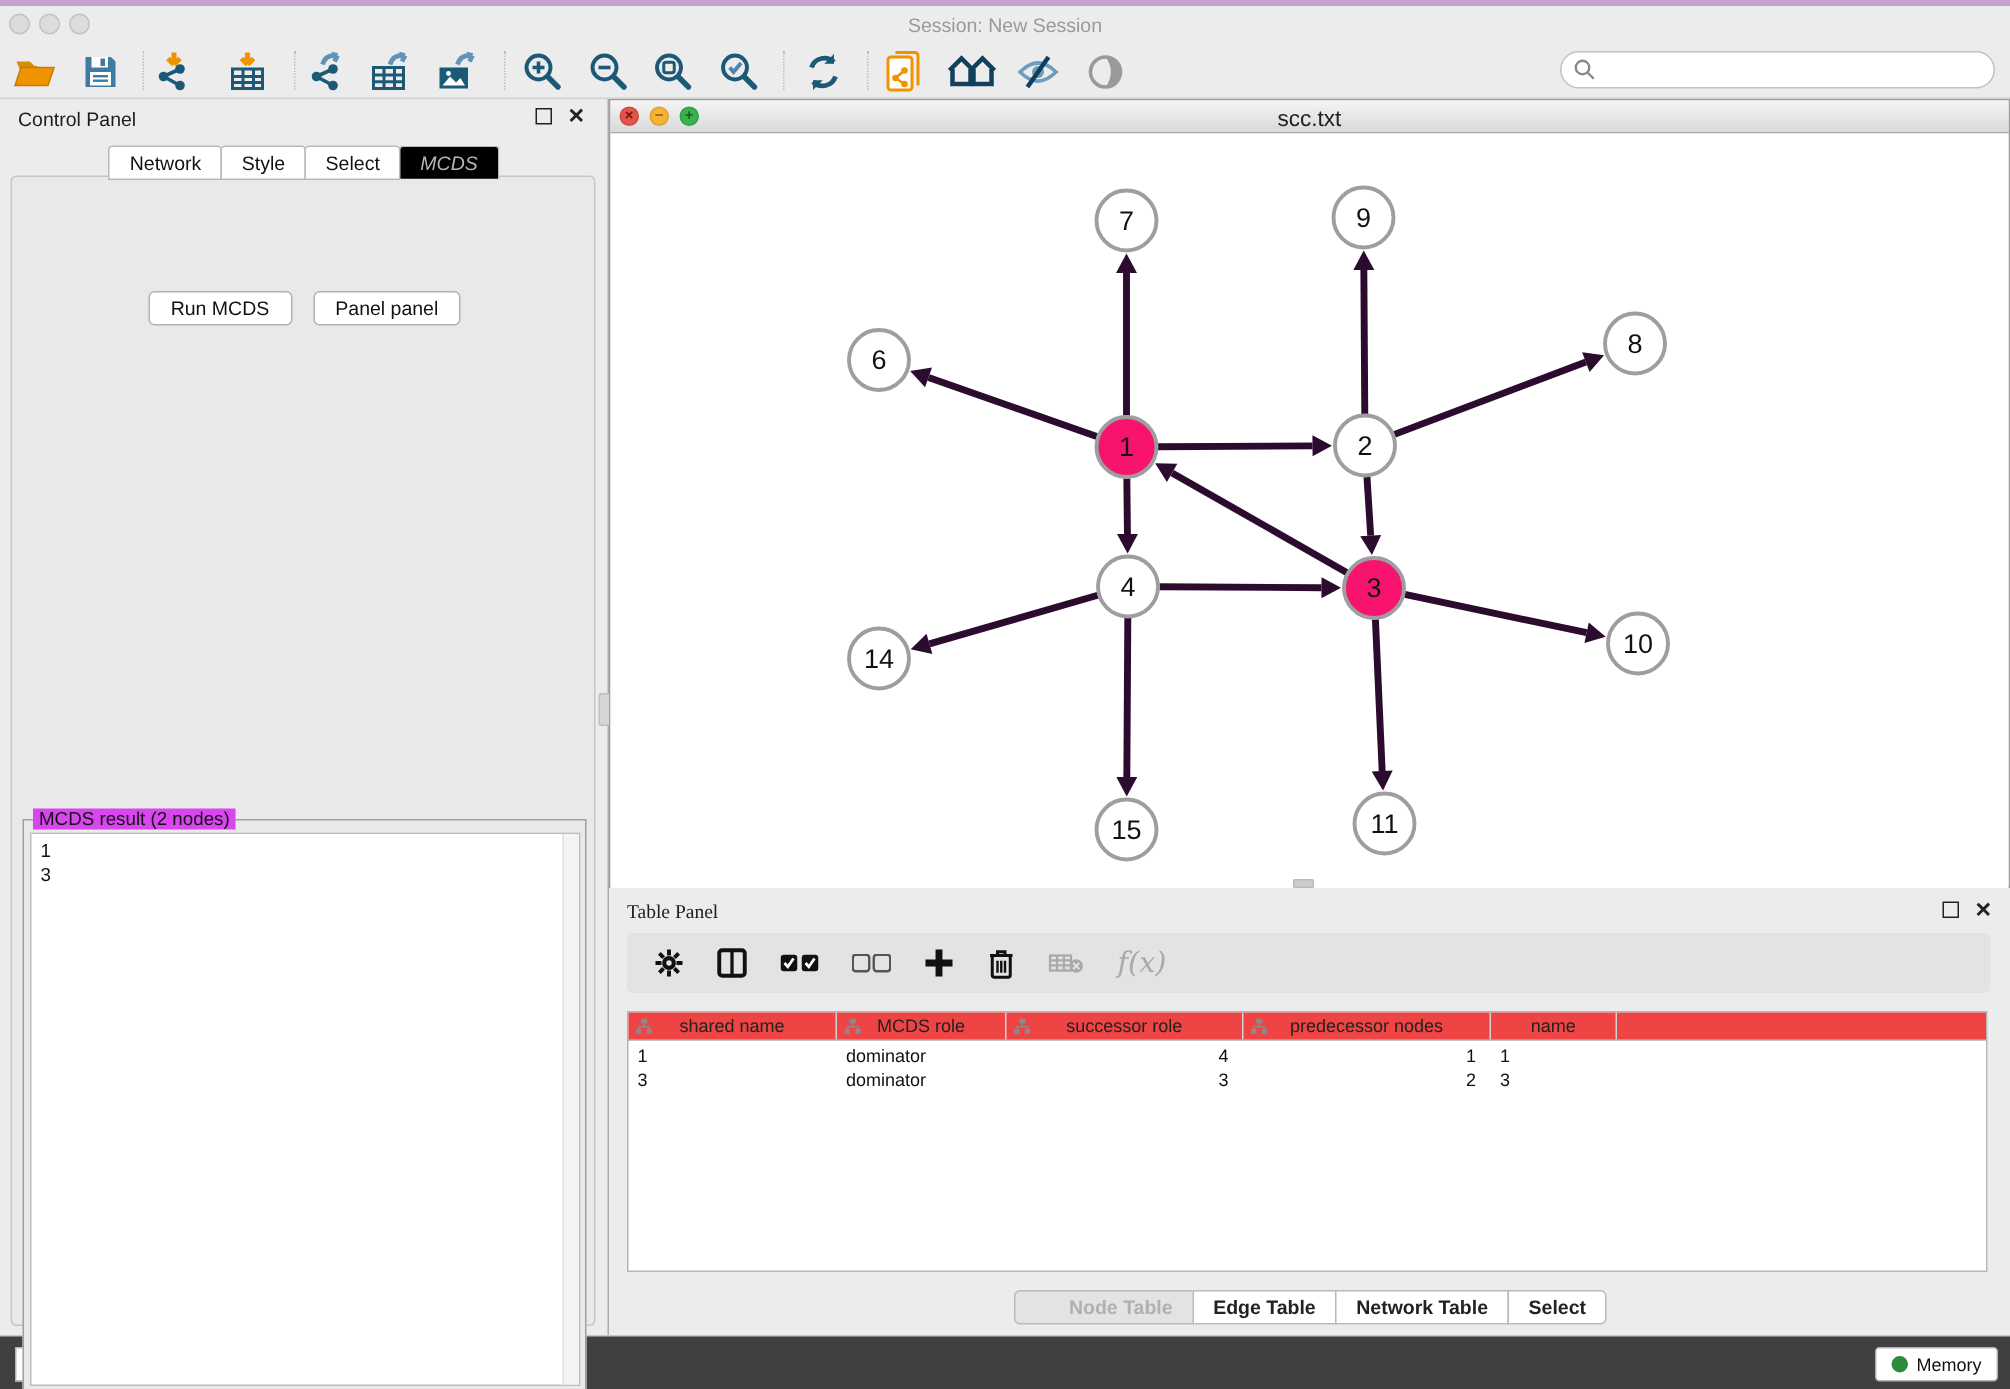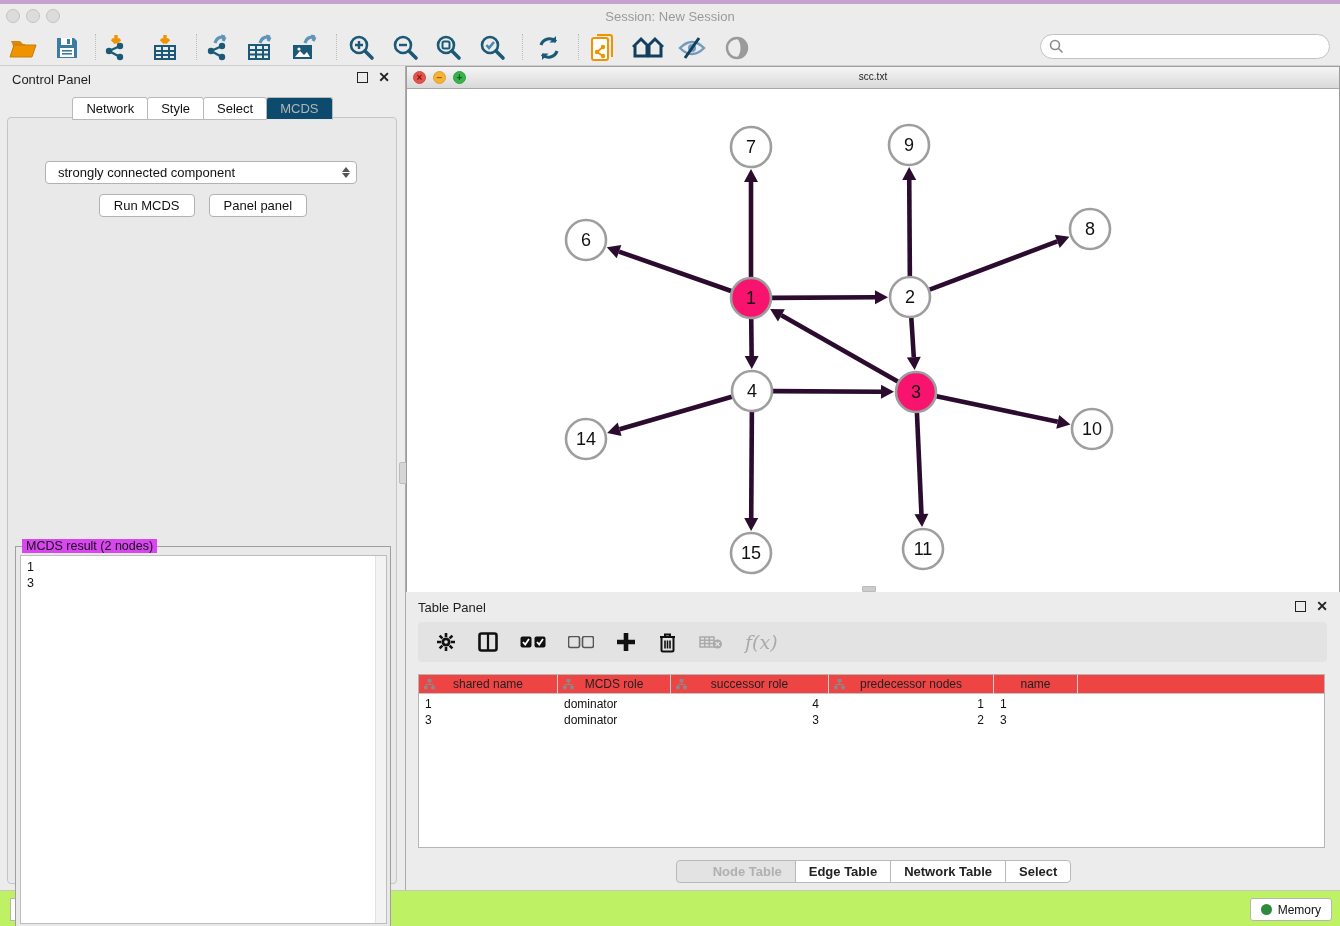--- a/index.html
+++ b/index.html
@@ -23,21 +23,21 @@
   
   #control-panel { left:0; top:66px; width:404px; height:824px; background:#ececec; }
   #cp-header { left:12px; top:6px; font-size:13px; color:#1d1d1d; }
   .panel-btns { display:flex; gap:10px; align-items:center; }
   #cp-btns { right:14px; top:6px; }
   .float-box { width:11px; height:11px; border:1.5px solid #222; background:transparent; display:inline-block; }
   .close-x { font-size:14px; font-weight:bold; color:#222; line-height:11px; }
 
   #cp-tabs { left:0; top:31px; width:404px; display:flex; justify-content:center; position:absolute; z-index:3; }
   .cp-tab { border:1px solid #b9b9b9; border-bottom:1px solid #b9b9b9; background:#fff; padding:3px 13px; font-size:13px; color:#111; margin-right:-1px; border-radius:3px 3px 0 0; }
-  .cp-tab.sel { background:#0c4a6e; color:#b5b5b5; border-bottom-color:#e6e6e6; }
+  .cp-tab.sel { background:#000000; color:#b5b5b5; border-bottom-color:#e6e6e6;font-style:italic; }
 
   #cp-content { left:7px; top:51px; width:390px; height:767px; background:#e9e9e9; border:1px solid #c5c5c5; border-radius:4px; position:absolute; z-index:2; }
   #opt-label { width:100%; text-align:center; top:22px; font-size:13px; color:#111; }
   #criterion-select { left:37px; top:43px; width:312px; height:23px; background:#fff; border:1px solid #b2b2b2; border-radius:4px; display:flex; align-items:center; padding:0 6px 0 12px; font-size:13px; color:#111; }
   #criterion-select .stepper { margin-left:auto; display:flex; flex-direction:column; gap:1px; }
   .tri-up { width:0; height:0; border-left:4px solid transparent; border-right:4px solid transparent; border-bottom:5px solid #555; }
   .tri-dn { width:0; height:0; border-left:4px solid transparent; border-right:4px solid transparent; border-top:5px solid #555; }
   #cp-buttons { left:0; top:76px; width:390px; display:flex; justify-content:center; gap:14px; position:absolute; }
   .mac-btn { background:#fff; border:1px solid #b2b2b2; border-radius:4px; font-size:13px; color:#111; padding:3px 14px; font-family:"Liberation Sans",sans-serif; }
 
@@ -51,47 +51,47 @@
   #splitter { left:402px; top:66px; width:4px; height:824px; background:#ececec; border-right:1px solid #ababab; }
   #splitter-grip { left:399px; top:462px; width:9px; height:22px; background:#d6d6d6; border:1px solid #bdbdbd; border-radius:2px; }
 
   
   #net-window { left:406px; top:66px; width:934px; height:526px; border:1px solid #9d9d9d; background:#fff; }
   #net-titlebar { position:absolute; left:0; top:0; width:100%; height:22px; background:linear-gradient(#f5f5f5,#d9d9d9); border-bottom:1px solid #a8a8a8; }
   .tl { width:13px; height:13px; border-radius:50%; top:4px; display:flex; align-items:center; justify-content:center; font-size:10px; font-weight:bold; line-height:13px; }
   #tl-close { left:6px; background:#e4544b; border:1px solid #cf4a41; color:#7e140d; }
   #tl-min { left:26px; background:#f6b238; border:1px solid #e0a02d; color:#92600a; }
   #tl-max { left:46px; background:#39b24e; border:1px solid #2da344; color:#0e611e; }
-  #net-title { width:100%; text-align:center; top:4px; font-size:10px; color:#222; }
+  #net-title { width:100%; text-align:center; top:4px; font-size:15px; color:#222; }
   #net-canvas { position:absolute; left:0; top:22px; width:932px; height:503px; background:#fff; }
   #net-grip { left:862px; top:586px; width:14px; height:6px; background:#cccccc; border:1px solid #bbb; border-radius:1px; }
 
   
   #table-panel { left:406px; top:596px; width:934px; height:294px; background:#ececec; }
-  #tp-header { left:12px; top:4px; font-size:13px; color:#1d1d1d; }
+  #tp-header { left:12px; top:4px; font-size:13px; color:#1d1d1d;font-family:Liberation Serif, serif; }
   #tp-btns { right:12px; top:5px; }
   #tp-toolbar { left:12px; top:26px; width:909px; height:40px; background:#e3e3e3; border-radius:4px; display:flex; align-items:center; gap:22px; padding-left:18px; }
   .tpi { display:flex; align-items:center; justify-content:center; }
   #fx-icon { font-family:"DejaVu Serif", serif; font-style:italic; font-size:19px; color:#a9a9a9; }
 
   #data-table { left:12px; top:78px; width:907px; height:174px; background:#fff; border:1px solid #b5b5b5; }
   #tbl-head { position:absolute; left:0; top:0; width:100%; height:19px; background:#ef4444; border-bottom:1px solid #c3c3c3; display:flex; }
   .th { height:100%; border-right:1px solid #d2d2d2; display:flex; align-items:center; justify-content:center; gap:5px; font-size:12px; color:#222; position:relative; }
   .th .tree-ico { position:absolute; left:5px; }
   .tr { position:absolute; left:0; width:100%; height:16px; display:flex; }
   .td { font-size:12px; color:#111; height:16px; line-height:16px; overflow:hidden; }
 
   #tbl-tabs { left:0; top:264px; width:934px; display:flex; justify-content:center; position:absolute; }
   .tbl-tab { border:1px solid #b9b9b9; background:#fff; padding:3px 13px; font-size:13px; font-weight:bold; color:#222; margin-right:-1px; }
   .tbl-tab:first-child { border-radius:4px 0 0 4px;padding-left:36px; }
   .tbl-tab:last-child { border-radius:0 4px 4px 0; }
   .tbl-tab.sel { background:#e3e3e3; color:#b0b0b0; font-weight:bold; }
 
   
-  #status-bar { left:0; top:890px; width:1340px; height:36px; background:#bef264; border-top:1px solid #c6c6c6; }
+  #status-bar { left:0; top:890px; width:1340px; height:36px; background:#404040; border-top:1px solid #c6c6c6; }
   #list-btn { left:10px; top:7px; width:30px; height:23px; background:#fff; border:1px solid #b5b5b5; display:flex; align-items:center; justify-content:center; }
   #memory-btn { right:8px; top:7px; height:23px; background:#fff; border:1px solid #b5b5b5; border-radius:3px; display:flex; align-items:center; gap:6px; padding:0 10px; font-size:12px; color:#111; }
   #memory-dot { width:11px; height:11px; border-radius:50%; background:#2e8b3d; }
 </style>
 </head>
 <body>
 
 <div class="abs" id="top-strip"></div>
 <div class="abs" id="titlebar">
   <div class="abs tl-gray" style="left:6px"></div>
@@ -246,27 +246,20 @@
     <span class="float-box"></span>
     <span class="close-x">✕</span>
   </div>
   <div id="cp-tabs">
       <div class="cp-tab">Network</div>
       <div class="cp-tab">Style</div>
       <div class="cp-tab">Select</div>
       <div class="cp-tab sel">MCDS</div>
     </div>
   <div id="cp-content">
-    <div class="abs" id="criterion-select">
-      <span>strongly connected component</span>
-      <span class="stepper">
-          <span class="tri-up"></span>
-          <span class="tri-dn"></span>
-        </span>
-    </div>
     <div id="cp-buttons">
       <button class="mac-btn">Run MCDS</button>
       <button class="mac-btn">Panel panel</button>
     </div>
     <div id="result-group">
       <span id="result-legend">MCDS result (2 nodes)</span>
       <div id="result-area">
         <div id="result-text">1
 3</div>
         <div id="result-scroll"></div>

